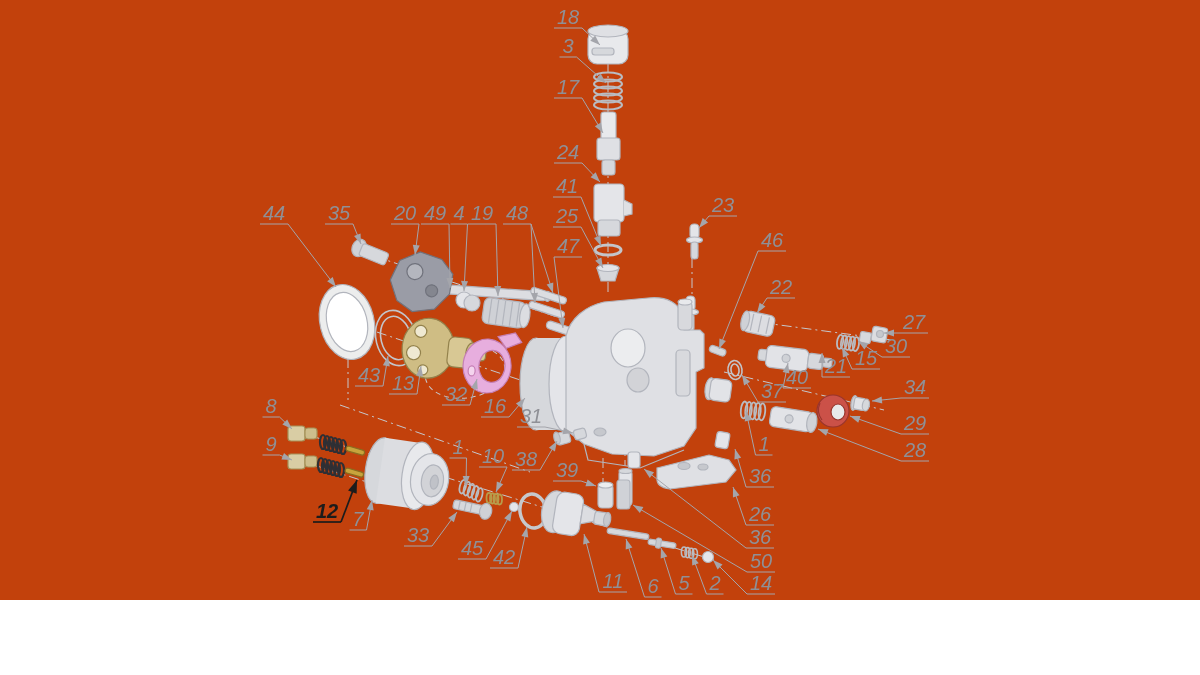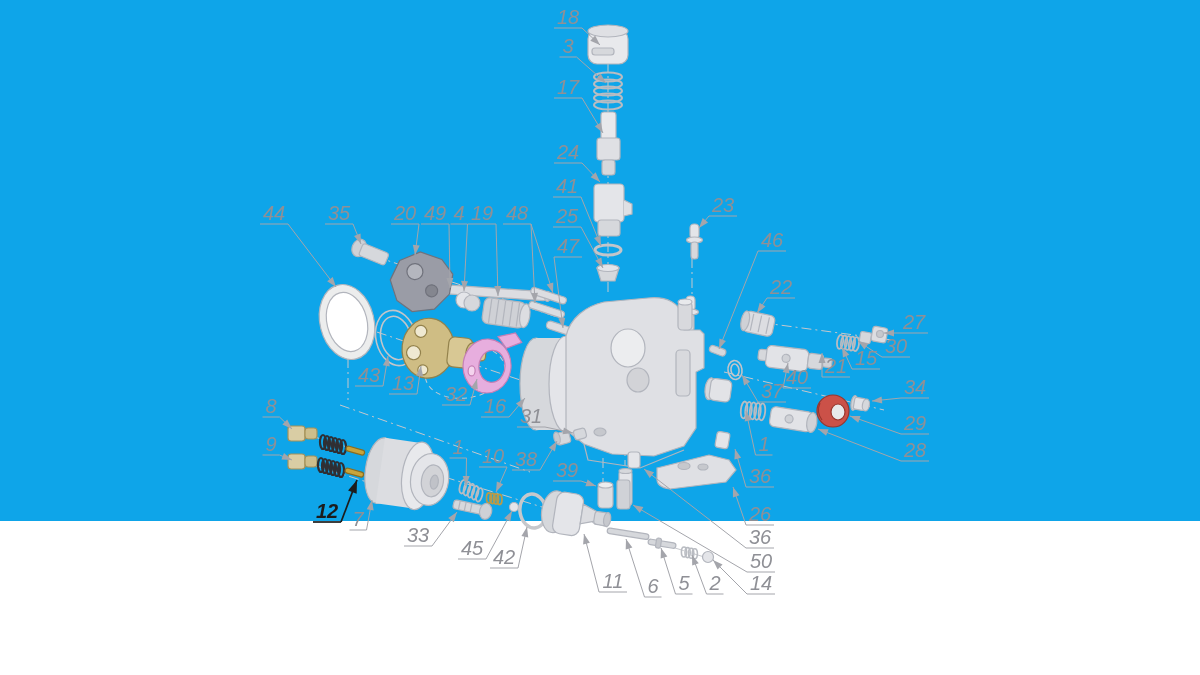--- a/index.html
+++ b/index.html
@@ -1,17 +1,17 @@
 <!DOCTYPE html>
 <html><head>
 <meta charset="utf-8">
 <style>
   html,body{margin:0;padding:0;background:#ffffff;width:1200px;height:675px;overflow:hidden;
     font-family:"Liberation Sans", sans-serif;}
-  .stage{position:relative;width:1200px;height:521px;background:#0ea5e9;}
+  .stage{position:relative;width:1200px;height:675px;background:#c2410c;}
   svg text.callout{font-family:"Liberation Sans", sans-serif;font-style:italic;font-size:20px;}
   .footer{position:absolute;left:0;top:600px;width:1200px;height:75px;background:#fff;}
 </style>
 </head>
 <body>
 
 <div class="stage">
 
 <svg id="diagram" width="1200" height="600" viewBox="0 0 1200 600">
   <g fill="none" stroke="#c6c8cd" stroke-width="1" stroke-dasharray="10 4 2 4">

